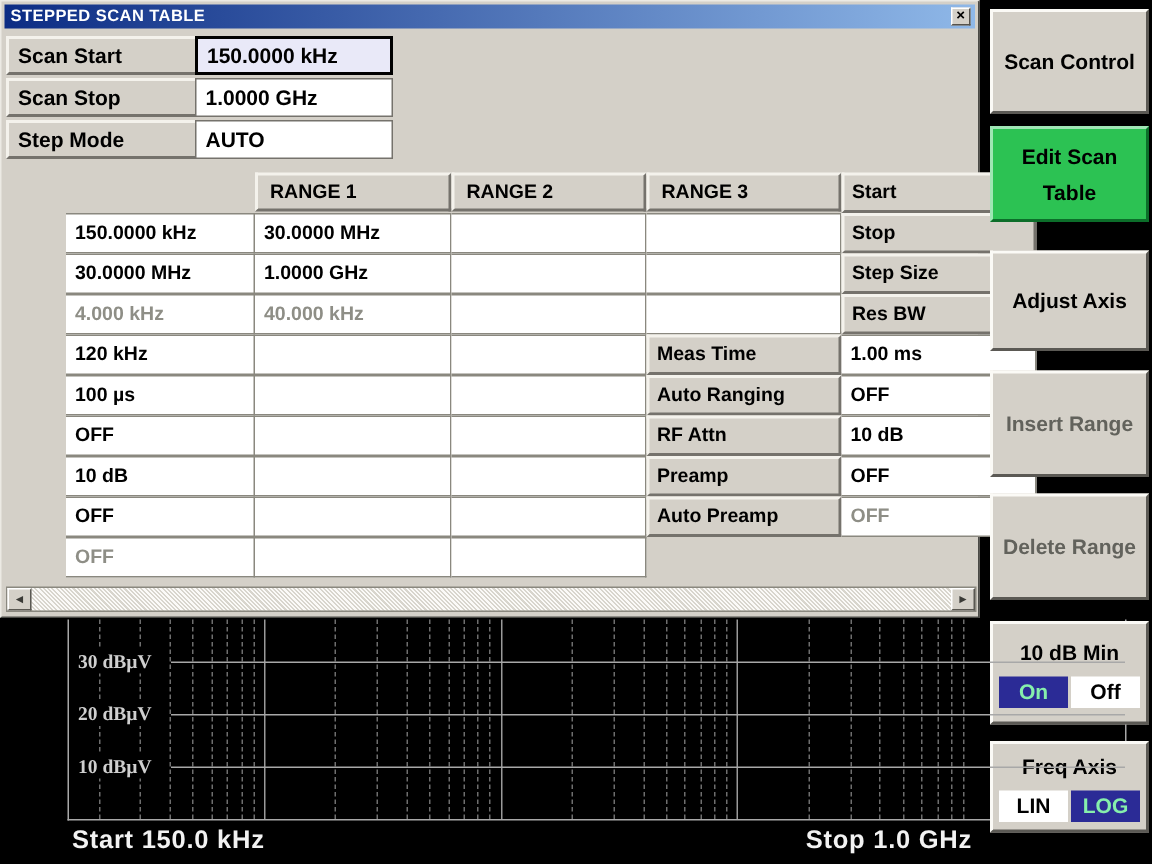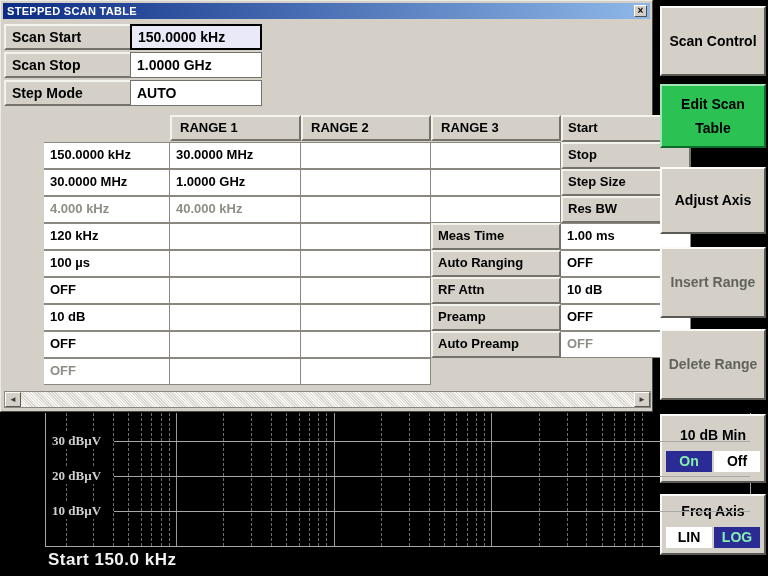--- a/index.html
+++ b/index.html
@@ -243,20 +243,21 @@
       <div class="vline dashed" style="left: 588px;"></div>
       <div class="vline dashed" style="left: 596px;"></div>
       <div class="hline" style="top: 28px;"></div>
       <div class="ytick" style="top: 19px;">30 dBµV</div>
       <div class="hline" style="top: 63px;"></div>
       <div class="ytick" style="top: 54px;">20 dBµV</div>
       <div class="hline" style="top: 98px;"></div>
       <div class="ytick" style="top: 89px;">10 dBµV</div>
     </div>
   <div class="axis-label start">Start 150.0 kHz</div>
+  <div class="axis-label stop">Stop 1.0 GHz</div>
 
   <div id="softkeys">
       <div class="softkey" style="top: 6px; height: 70px;">
         <div>Scan Control</div>
       </div>
       <div class="softkey green" style="top: 84px; height: 64px;">
         <div>Edit Scan Table</div>
       </div>
       <div class="softkey" style="top: 167px; height: 67px;">
         <div>Adjust Axis</div>

